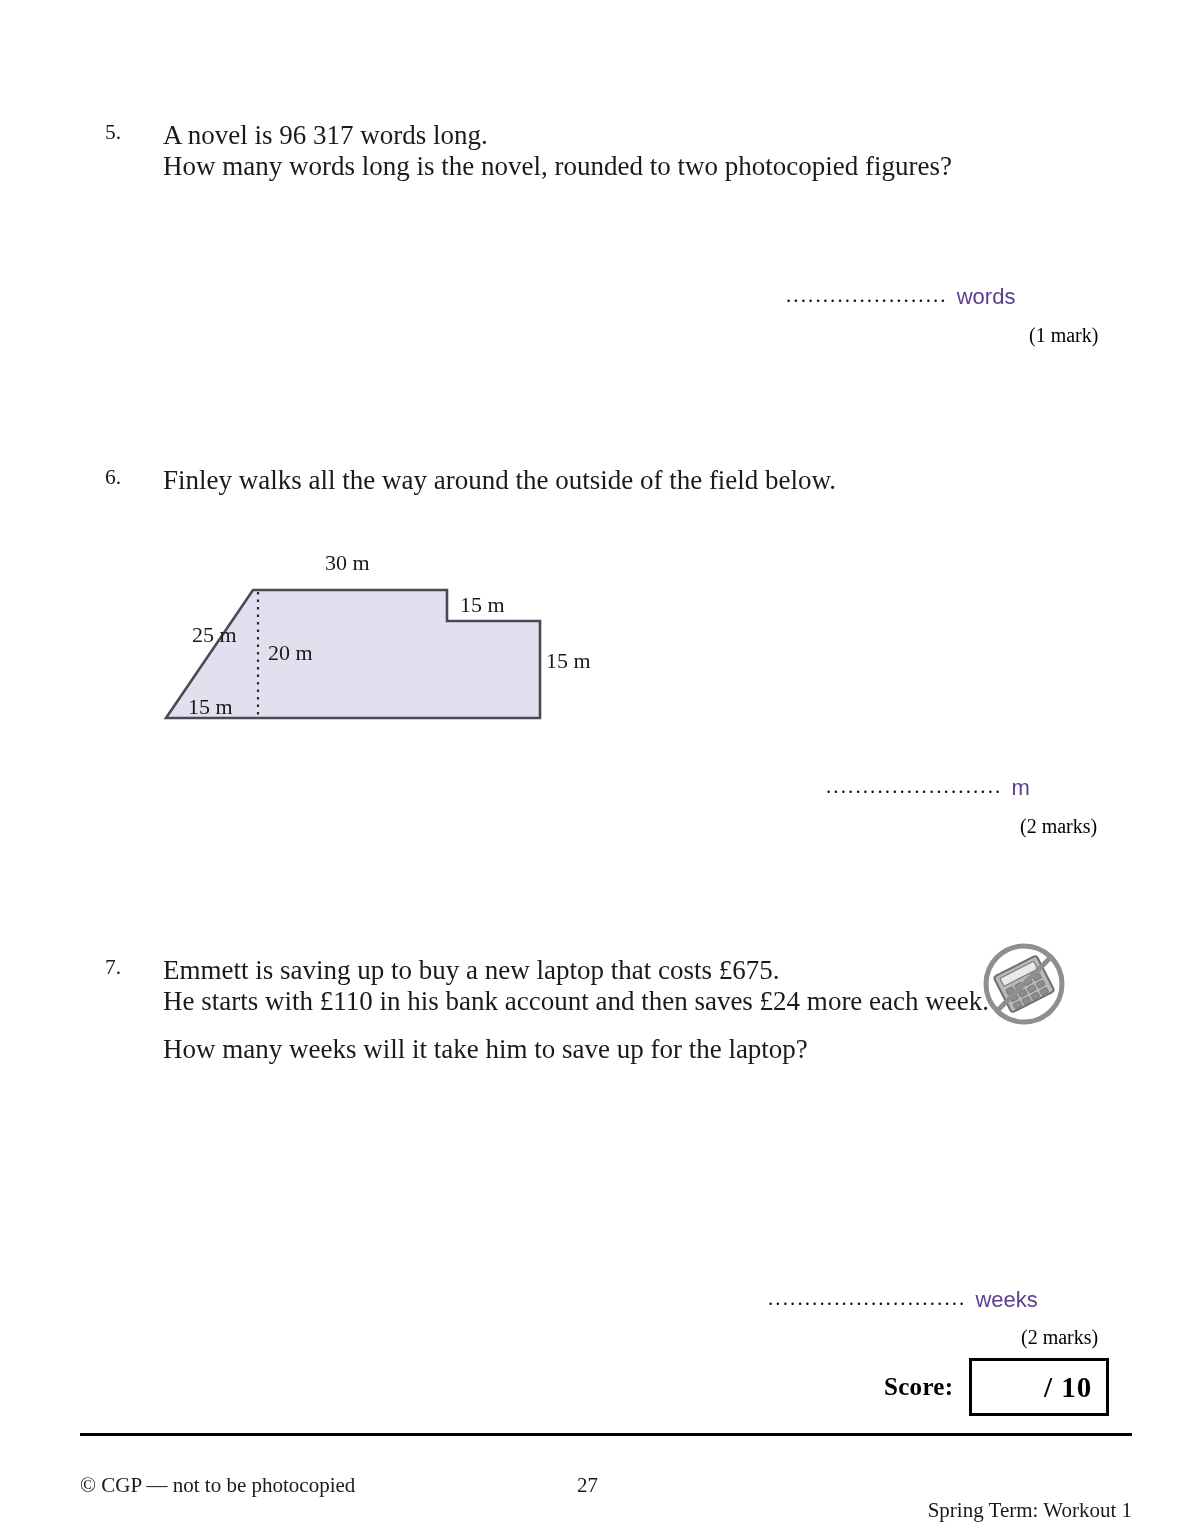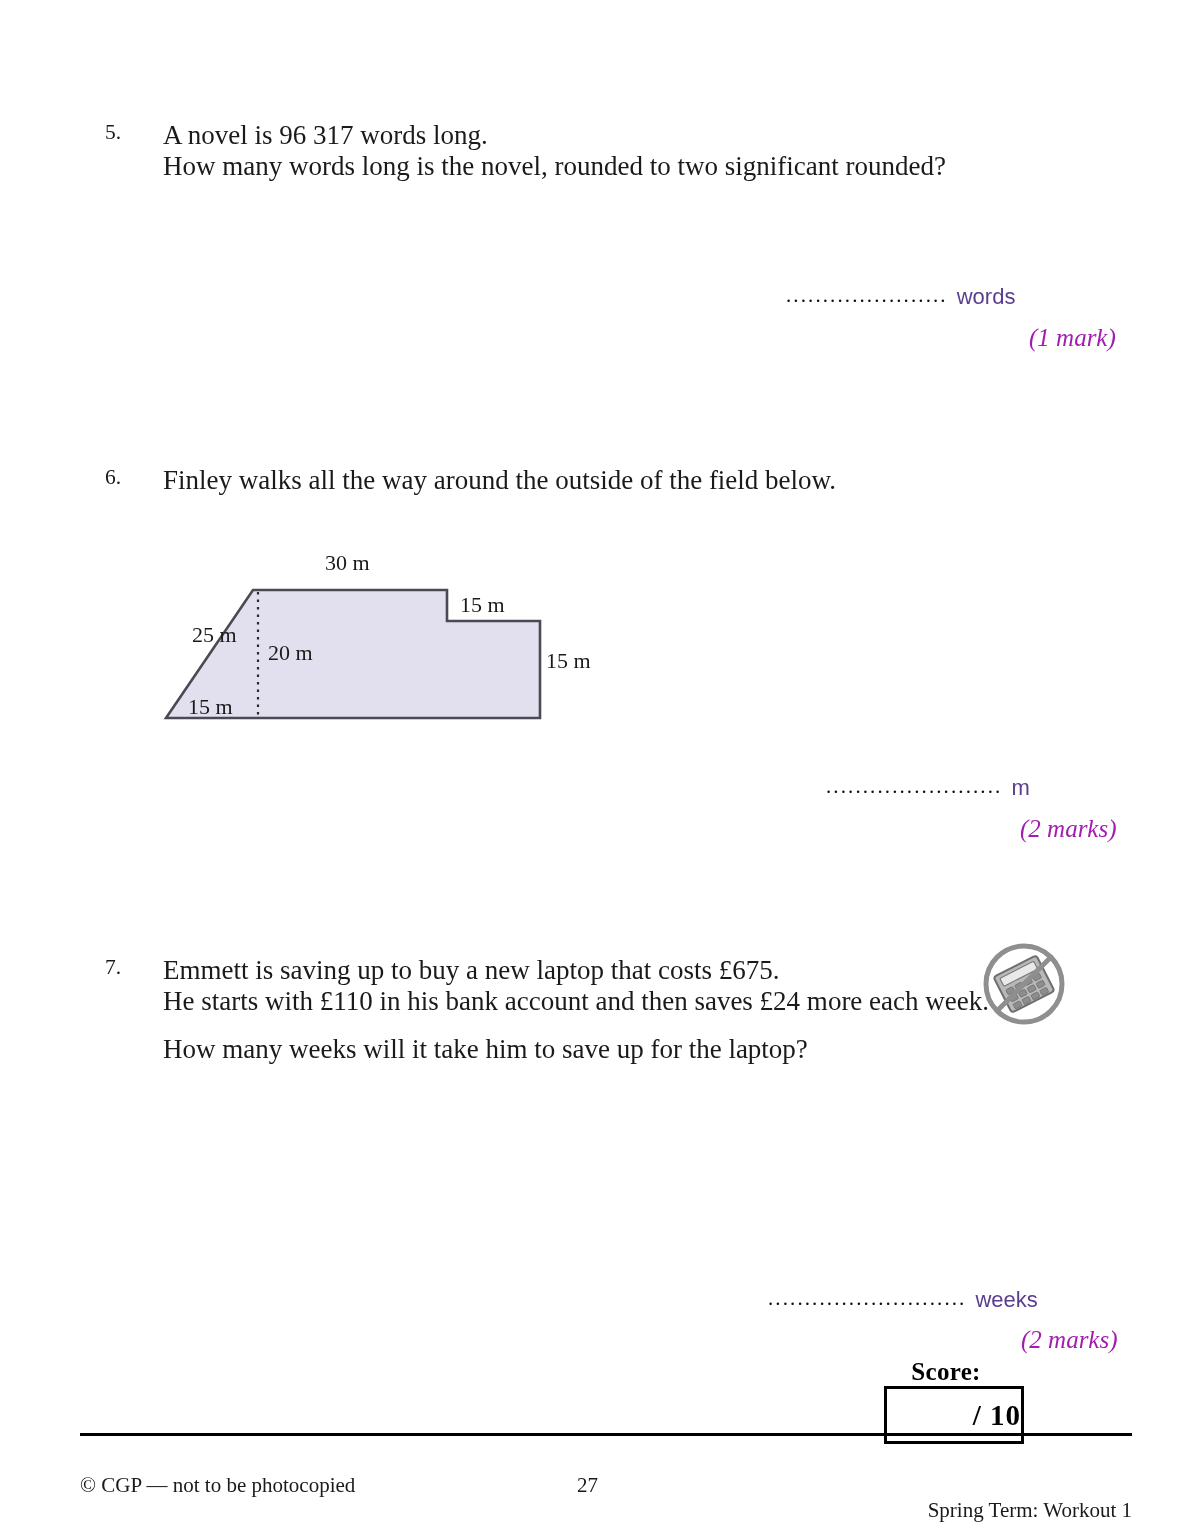--- a/index.html
+++ b/index.html
@@ -65,23 +65,22 @@
   }
   .unit {
     font-family: "Liberation Sans", sans-serif;
     font-size: 22px;
     color: #5b3e8e;
     margin-left: 9px;
   }
   .marks {
     position: absolute;
     font-family: "Liberation Serif", serif;
-    font-style: italic;
-    font-size: 25px;
-    color: #a21caf;
+    font-size: 20px;
+    color: #000000;
   }
 
   
   .figure {
     position: absolute;
     left: 140px;
     top: 555px;
     width: 500px;
     height: 185px;
   }
@@ -103,38 +102,38 @@
     height: 92px;
   }
 
   
   .score-wrap {
     position: absolute;
     left: 884px;
     top: 1358px;
     display: flex;
     align-items: center;
-    flex-direction: column;
   }
   .score-label {
     font-family: "Liberation Serif", serif;
     font-weight: bold;
     font-size: 25px;
     color: #000;
     margin-right: 16px;
     letter-spacing: 0.3px;
   }
   .score-box {
     width: 140px;
     height: 58px;
     border: 3px solid #000;
     box-sizing: border-box;
     display: flex;
     align-items: center;
     justify-content: flex-end;
+    padding-right: 14px;
   }
   .score-value {
     font-family: "Liberation Serif", serif;
     font-weight: bold;
     font-size: 29px;
     color: #000;
     letter-spacing: 1px;
   }
 
   
@@ -162,21 +161,21 @@
 </style>
 </head>
 <body>
 
 <div class="page">
 
   <div class="question" style="left:105px; top:120px;">
     <div class="q-num">5.</div>
     <div class="q-body">
       <span class="q-line">A novel is 96 317 words long.</span>
-      <span class="q-line">How many words long is the novel, rounded to two significant rounded?</span>
+      <span class="q-line">How many words long is the novel, rounded to two photocopied figures?</span>
     </div>
   </div>
 
   <div class="answer-row" style="left:786px; top:284px;">
     <span class="dots">......................</span>
     <span class="unit">words</span>
   </div>
   <div class="marks" style="left:1029px; top:324px;">(1 mark)</div>
 
   <div class="question" style="left:105px; top:465px;">

